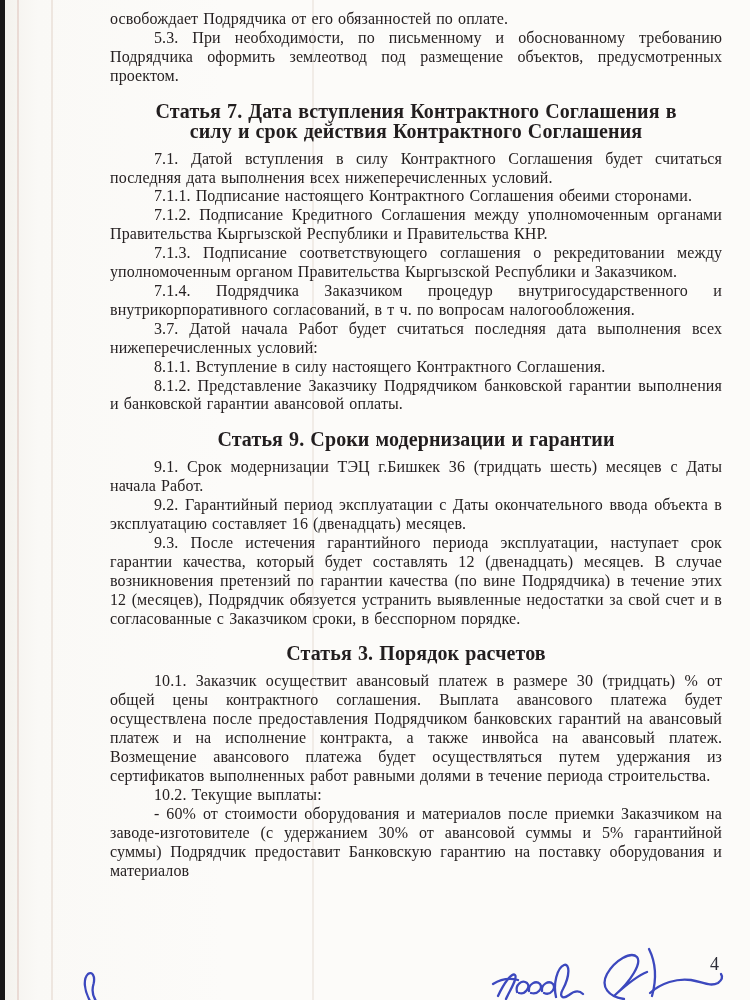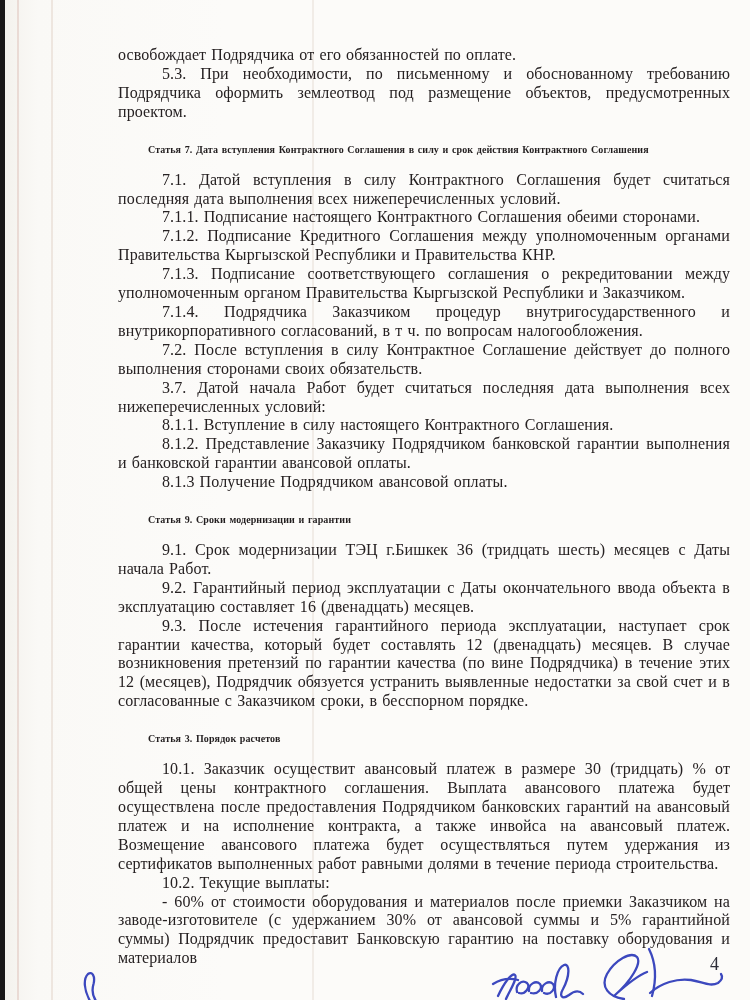--- a/index.html
+++ b/index.html
@@ -15,30 +15,29 @@
   }
   .edge-bar {
     position:absolute; left:0; top:0; width:5px; height:1000px;
     background:#181717;
   }
   .scanline { position:absolute; top:0; height:1000px; }
   .scanline.s1 { left:17px; width:2px; background:rgba(204,158,148,0.30); }
   .scanline.s2 { left:51px; width:2px; background:rgba(214,194,178,0.34); }
   .scanline.s3 { left:312px; width:2px; background:rgba(228,218,208,0.45); }
   .content {
-    position:absolute; left:118px; top:10px; width:612px;
+    position:absolute; left:110px; top:10px; width:612px;
     font-size:16px; line-height:18.9px; word-spacing:1px;
     letter-spacing:0.1px;
-    margin-top:36px;
   }
   .para { margin:0; text-align:justify; }
   .para.indent { text-indent:44px; }
   .article-heading {
-    margin:15px 0 9px; font-size:10px; line-height:25px;
-    font-weight:bold; color:#221e1f;
+    margin:15px 0 9px; font-size:20px; line-height:20px;
+    text-align:center; font-weight:bold; color:#221e1f;
     padding:0 30px;
   }
   .page-number {
     position:absolute; left:710px; top:954px;
     font-size:18px; color:#2d2d37;
   }
   svg.ink { position:absolute; left:0; top:0; pointer-events:none; }
   svg.ink path {
     fill:none; stroke:#3c48be; stroke-width:2.3;
     stroke-linecap:round; stroke-linejoin:round;
@@ -55,25 +54,23 @@
 
   <div class="content" id="blocks-container">
       <p class="para">освобождает Подрядчика от его обязанностей по оплате.</p>
       <p class="para indent">5.3. При необходимости, по письменному и обоснованному требованию Подрядчика оформить землеотвод под размещение объектов, предусмотренных проектом.</p>
       <h2 class="article-heading">Статья 7. Дата вступления Контрактного Соглашения в силу и срок действия Контрактного Соглашения</h2>
       <p class="para indent">7.1. Датой вступления в силу Контрактного Соглашения будет считаться последняя дата выполнения всех нижеперечисленных условий.</p>
       <p class="para indent">7.1.1. Подписание настоящего Контрактного Соглашения обеими сторонами.</p>
       <p class="para indent">7.1.2. Подписание Кредитного Соглашения между уполномоченным органами Правительства Кыргызской Республики и Правительства КНР.</p>
       <p class="para indent">7.1.3. Подписание соответствующего соглашения о рекредитовании между уполномоченным органом Правительства Кыргызской Республики и Заказчиком.</p>
       <p class="para indent">7.1.4. Подрядчика Заказчиком процедур внутригосударственного и внутрикорпоративного согласований,  в т ч. по вопросам налогообложения.</p>
-      <p class="para indent">7.2. После вступления в силу Контрактное Соглашение действует до полного выполнения сторонами своих обязательств.</p>
       <p class="para indent">3.7. Датой начала Работ будет считаться последняя дата выполнения всех нижеперечисленных условий:</p>
       <p class="para indent">8.1.1. Вступление в силу настоящего Контрактного Соглашения.</p>
       <p class="para indent">8.1.2. Представление Заказчику Подрядчиком банковской гарантии выполнения и банковской гарантии авансовой оплаты.</p>
-      <p class="para indent">8.1.3 Получение Подрядчиком авансовой оплаты.</p>
       <h2 class="article-heading">Статья 9. Сроки модернизации и гарантии</h2>
       <p class="para indent">9.1. Срок модернизации ТЭЦ г.Бишкек 36 (тридцать шесть) месяцев с Даты начала Работ.</p>
       <p class="para indent">9.2. Гарантийный период эксплуатации с Даты окончательного ввода объекта в эксплуатацию составляет 16 (двенадцать) месяцев.</p>
       <p class="para indent">9.3. После истечения гарантийного периода эксплуатации, наступает срок гарантии качества, который будет составлять 12 (двенадцать) месяцев. В случае возникновения претензий по гарантии качества (по вине Подрядчика) в течение этих 12 (месяцев), Подрядчик обязуется устранить выявленные недостатки за свой счет и в согласованные с Заказчиком сроки, в бесспорном порядке.</p>
       <h2 class="article-heading">Статья 3. Порядок расчетов</h2>
       <p class="para indent">10.1. Заказчик осуществит авансовый платеж в размере 30 (тридцать) % от общей цены контрактного соглашения. Выплата авансового платежа будет осуществлена после предоставления Подрядчиком банковских гарантий на авансовый платеж и на исполнение контракта, а также инвойса на авансовый платеж. Возмещение авансового платежа будет осуществляться путем удержания из сертификатов выполненных работ равными долями в течение периода строительства.</p>
       <p class="para indent">10.2. Текущие выплаты:</p>
       <p class="para indent">- 60% от стоимости оборудования и материалов после приемки Заказчиком на заводе-изготовителе (с удержанием 30% от авансовой суммы и 5% гарантийной суммы) Подрядчик предоставит Банковскую гарантию на поставку оборудования и материалов</p>
     </div>
 

